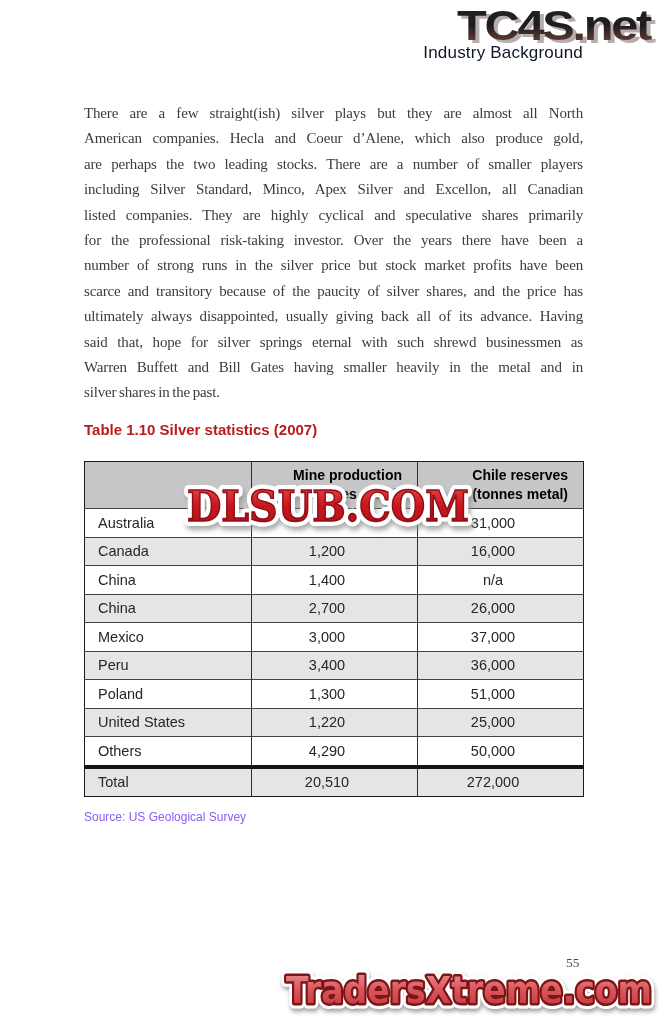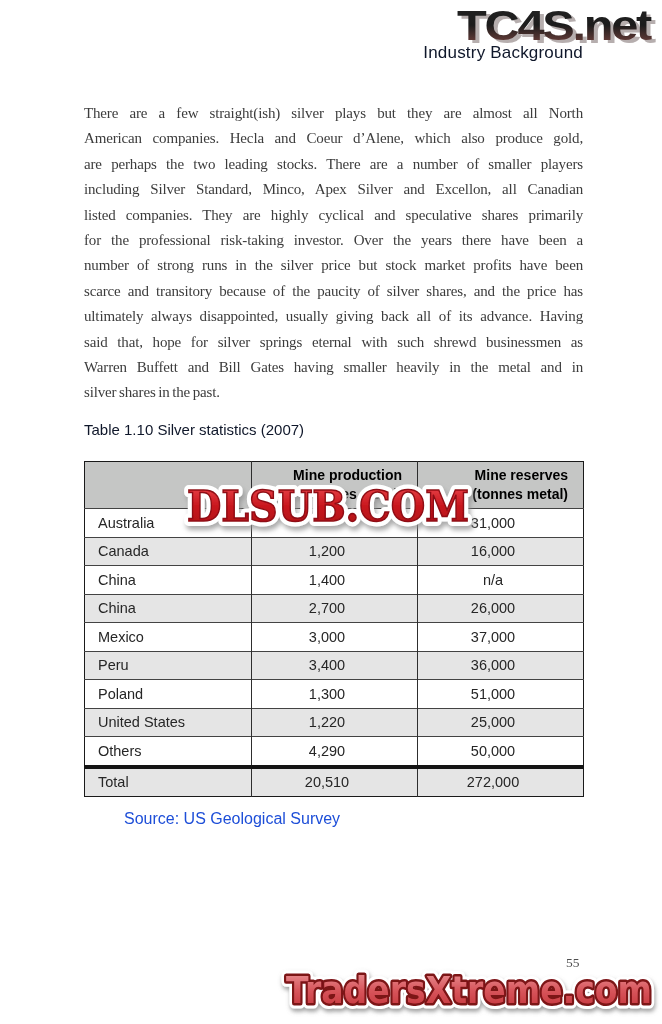--- a/index.html
+++ b/index.html
@@ -40,23 +40,23 @@
   }
   .body-line { text-align: justify; text-align-last: justify; }
   .body-line.last { text-align-last: left; }
 
   
   .table-caption {
     position: absolute;
     left: 84px;
     top: 421px;
     font-family: "Liberation Sans", sans-serif;
-    font-weight: normal;
+    font-weight: bold;
     font-size: 15px;
-    color: #0f172a;
+    color: #b91c1c;
   }
 
   
   .stats-table {
     position: absolute;
     left: 84px;
     top: 461px;
     width: 499px;
     border-collapse: collapse;
     table-layout: fixed;
@@ -91,23 +91,22 @@
   .stats-table td.country { text-align: left; padding-left: 13px; }
   .stats-table td.num { text-align: center; padding-right: 15px; }
   .stats-table tr.total-row { border-top: 4px solid #141414; }
   .stats-table tr.total-row td { background: #ffffff; }
 
   .source-line {
     position: absolute;
     left: 84px;
     top: 810px;
     font-family: "Liberation Sans", sans-serif;
-    font-size: 16px;
-    color: #1d4ed8;
-    margin-left: 40px;
+    font-size: 12px;
+    color: #8b5cf6;
   }
 
   
   .watermark { position: absolute; left: 172px; top: 474px; }
   .page-number {
     position: absolute;
     left: 566px;
     top: 955px;
     font-family: "Liberation Serif", serif;
     font-size: 13.5px;
@@ -158,21 +157,21 @@
         <col class="c3">
       </colgroup>
     <thead>
       <tr>
         <th class="country-col"></th>
         <th class="col2">
           <div>Mine production</div>
           <div>(tonnes metal)</div>
         </th>
         <th class="col3">
-          <div>Mine reserves</div>
+          <div>Chile reserves</div>
           <div>(tonnes metal)</div>
         </th>
       </tr>
     </thead>
     <tbody>
       <tr>
         <td class="country">Australia</td>
         <td class="num col2"></td>
         <td class="num col3">31,000</td>
       </tr>

